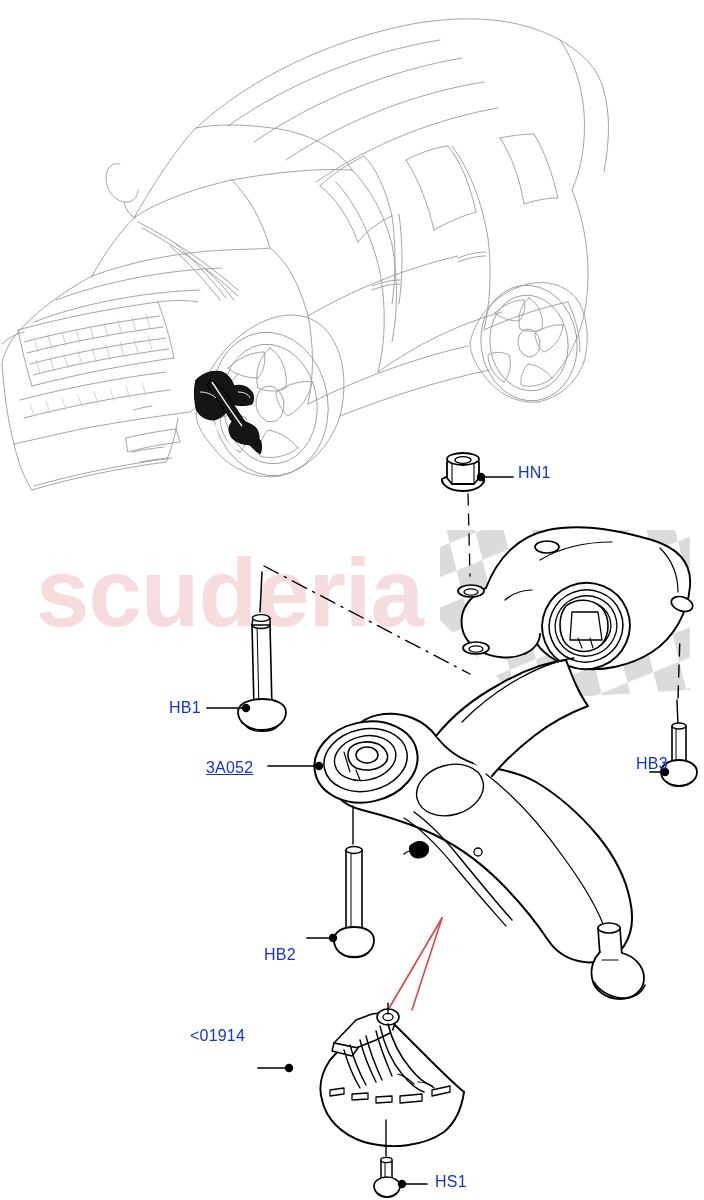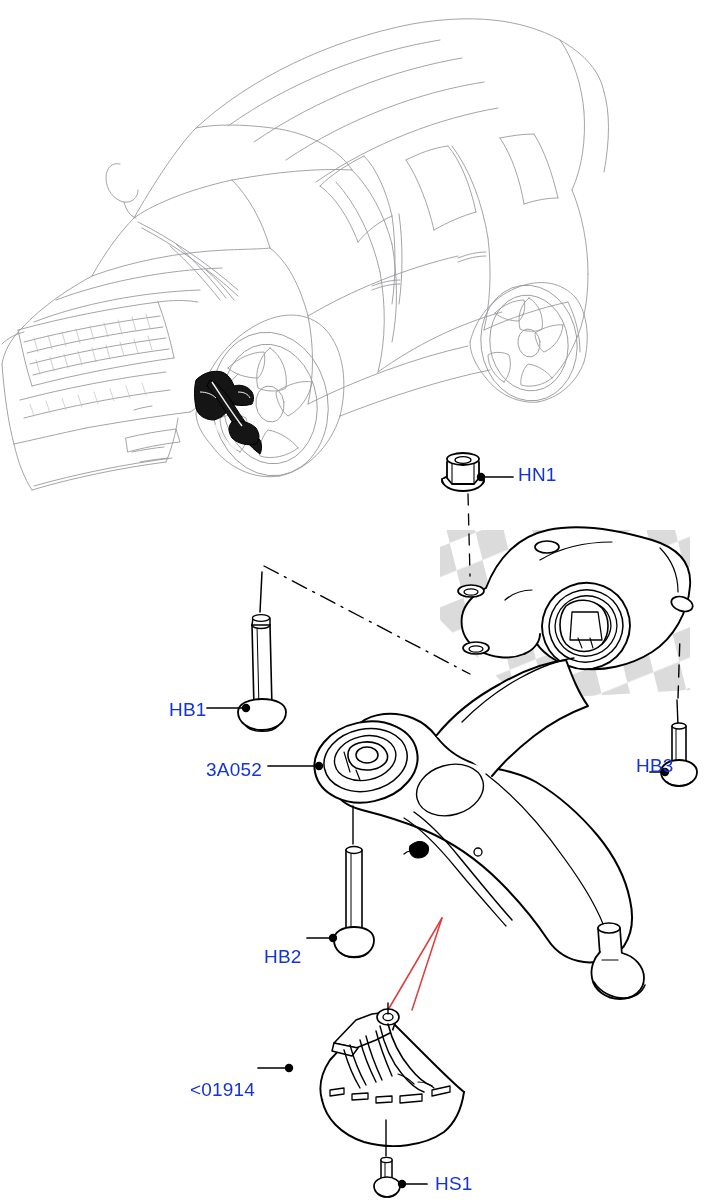--- a/index.html
+++ b/index.html
@@ -7,21 +7,21 @@
     width:704px;height:1200px;
     font-family:"Liberation Sans", sans-serif;
     position:relative;overflow:hidden;
   }
   #stage{position:absolute;left:0;top:0;width:704px;height:1200px;}
   #stage svg{position:absolute;left:0;top:0;}
   .lbl{
     position:absolute;
     color:#1433d6;
     font-family:"Liberation Sans", sans-serif;
-    font-size:19px;
+    font-size:16px;
     font-weight:400;
     letter-spacing:.2px;
     white-space:nowrap;
     line-height:1;
   }
   .wm-main{
     position:absolute;
     font-family:"Liberation Sans", sans-serif;
     font-size:96px;
     font-weight:700;
@@ -41,20 +41,21 @@
     line-height:1;
     white-space:nowrap;
     user-select:none;
   }
 </style>
 </head>
 <body>
 
 <div id="stage">
 
+  <div class="wm-main" style="left:36px;top:545px;">scuderia</div>
 
   <svg width="704" height="1200" viewBox="0 0 704 1200">
     <defs>
       <pattern id="checkerFlag" width="56" height="56" patternUnits="userSpaceOnUse" patternTransform="rotate(-22) skewX(-8)">
         <rect width="56" height="56" fill="none"></rect>
         <rect x="0" y="0" width="28" height="28" fill="#d9d9d9"></rect>
         <rect x="28" y="28" width="28" height="28" fill="#d9d9d9"></rect>
       </pattern>
       <clipPath id="flagClip">
         <polygon points="440,530 690,530 690,690 520,700 440,620"></polygon>
@@ -525,19 +526,19 @@
       <g>
         <path d="M403,1184 L427,1184" stroke="#000" stroke-width="1.7" fill="none"></path>
         <circle cx="402" cy="1184" r="4.2" fill="#000" stroke="none"></circle>
       </g>
 
     </g>
   </svg>
 
   <div class="lbl" style="left:518px;top:465px;">HN1</div>
   <div class="lbl" style="left:169px;top:700px;">HB1</div>
-  <div class="lbl" style="left:206px;top:760px;">3A052</div>
+  <div class="lbl" style="left:206px;top:760px;text-decoration:underline;">3A052</div>
   <div class="lbl" style="left:636px;top:756px;">HB3</div>
   <div class="lbl" style="left:264px;top:947px;">HB2</div>
-  <div class="lbl" style="left:190px;top:1080px;">&lt;01914</div>
+  <div class="lbl" style="left:190px;top:1028px;">&lt;01914</div>
   <div class="lbl" style="left:435px;top:1174px;">HS1</div>
 
 </div>
 
 </body></html>

